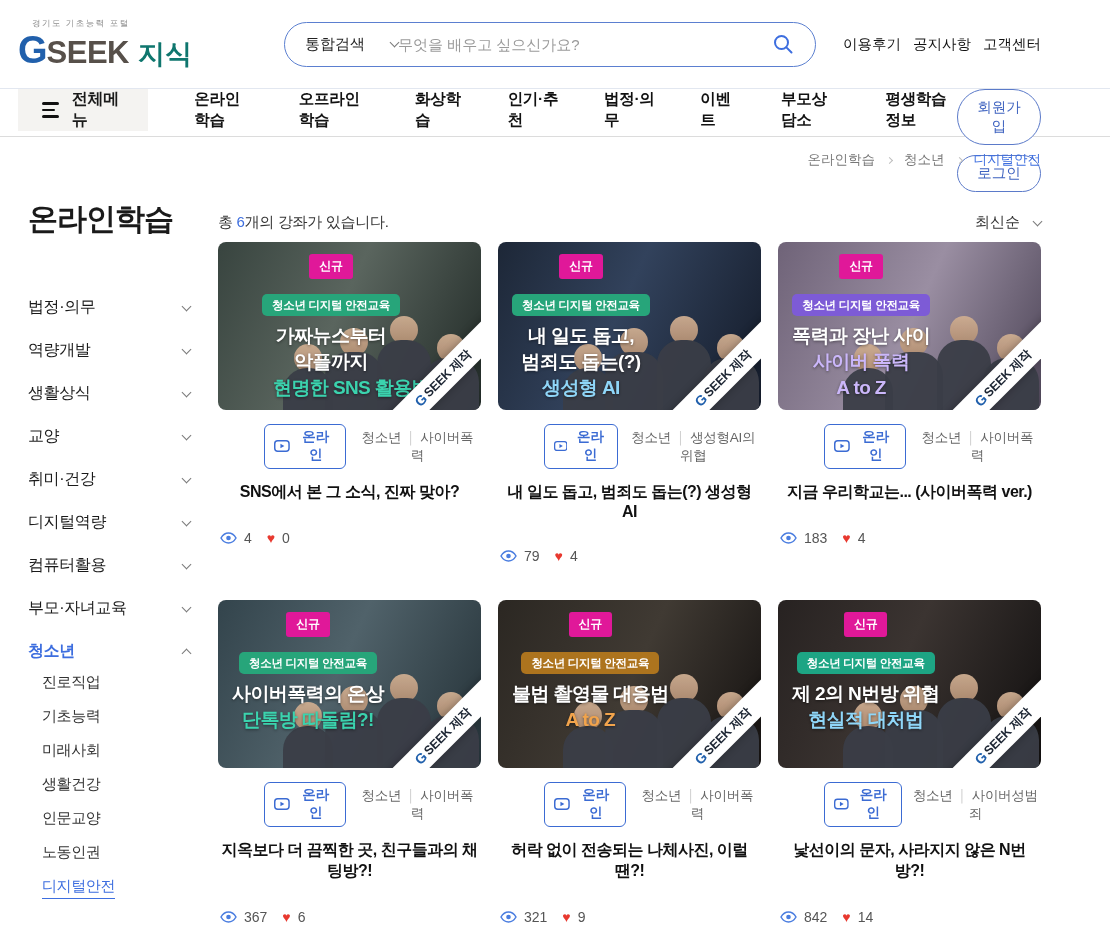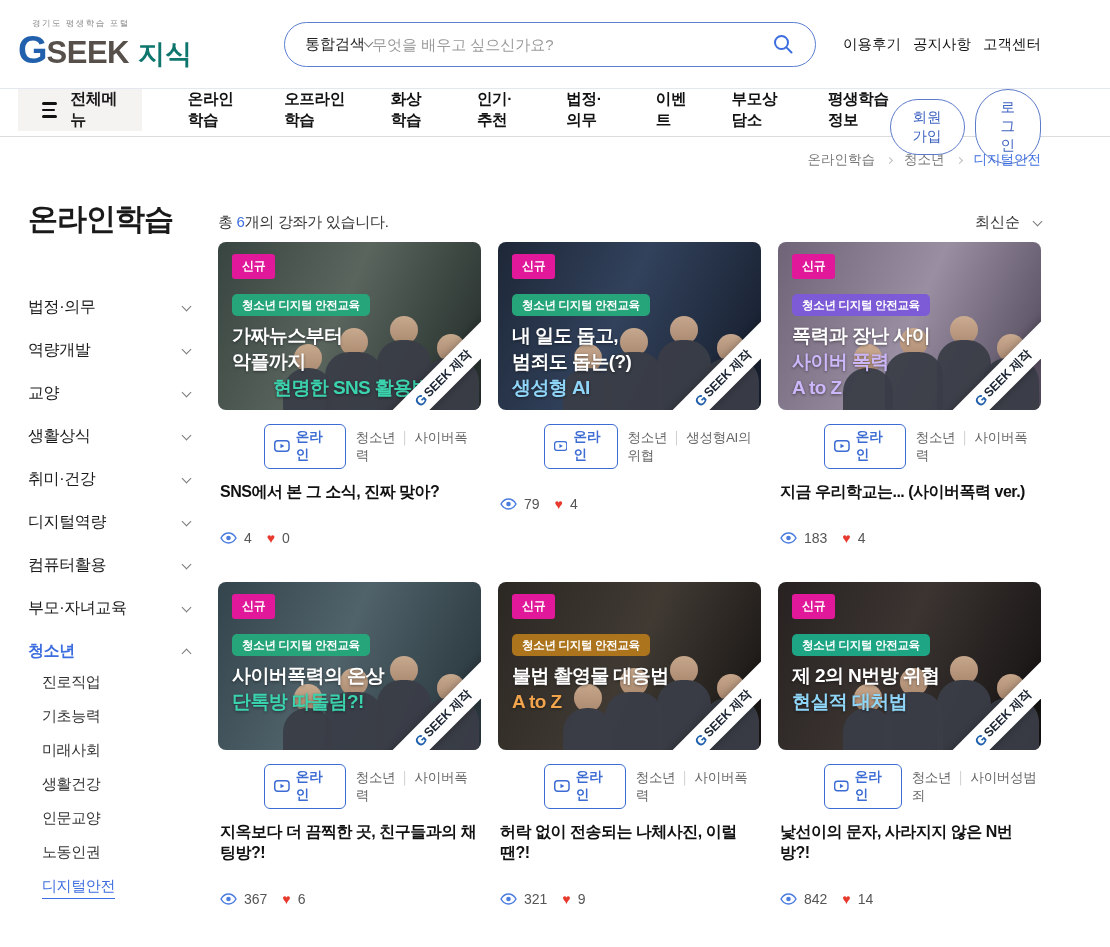--- a/index.html
+++ b/index.html
@@ -10,40 +10,40 @@
   .header { height:88px; display:flex; align-items:center; padding:0 69px 0 18px; }
   .logo { display:flex; flex-direction:column; line-height:1; cursor:pointer; }
   .logo-tagline { font-size:8.5px; color:#8d8d8d; letter-spacing:1.5px; margin:0 0 3px 14px; }
   .logo-main { display:flex; align-items:baseline; font-weight:800; }
   .logo-g { font-size:38px; color:#2160ac; letter-spacing:-1px; }
   .logo-seek { font-size:31px; color:#57504a; letter-spacing:-0.5px; }
   .logo-suffix { font-size:27px; color:#0f766e; margin-left:9px; }
 
   .search { margin-left:92px; width:532px; height:45px; border:1px solid #5b7fd0;
     border-radius:999px; display:flex; align-items:center; padding:0 20px; background:#fff; }
-  .search-scope { display:flex; align-items:center; font-size:15px; color:#222; cursor:pointer; }
+  .search-scope { display:flex; align-items:center; gap:26px; font-size:15px; color:#222; cursor:pointer; }
   .search input { flex:1; border:none; outline:none; font-size:15px; 
     color:#333; font-family:inherit; background:transparent; }
   .search input::placeholder { color:#9a9a9a; }
   .search-btn { background:none; border:none; cursor:pointer; display:flex; padding:0; }
 
   .header-links { margin-left:auto; display:flex; gap:12px; }
   .header-links span { font-size:14.5px; color:#111; cursor:pointer; }
 
   
   .nav { height:49px; display:flex; align-items:flex-start;
     border-top:1px solid #e2e7f0; border-bottom:1px solid #dcdcdc; padding:0 69px 0 18px; }
   .all-menu { background:#f4f3f1; display:flex; align-items:center; gap:13px; padding:0 24px; cursor:pointer; }
   .hamburger { display:inline-flex; flex-direction:column; gap:4px; width:20px; }
   .hamburger i { height:2.4px; background:#111; border-radius:2px; display:block; }
   .hamburger i:nth-child(2) { width:13px; }
   .all-menu b { font-size:16px; letter-spacing:-0.3px; }
   .nav-items { display:flex; align-items:center; gap:45px; margin-left:46px; }
   .nav-items span { font-size:15.5px; font-weight:600; color:#111; cursor:pointer; letter-spacing:-0.3px; }
-  .auth { margin-left:auto; display:flex; align-items:center; gap:10px; }
+  .auth { margin-left:auto; display:flex; align-items:center; gap:10px;flex-direction:column; }
   .auth button { border:1px solid #5b7ac9; color:#3f63c0; background:#fff; border-radius:999px;
     font-size:14.5px; padding:8px 19px; cursor:pointer; font-family:inherit; }
 
   
   .crumbs { display:flex; justify-content:flex-end; align-items:center; gap:12px;
     padding:14px 69px 0 0; font-size:13.5px; color:#777; }
   .crumbs .cur { color:#3d6edf; font-weight:500; }
   .crumbs span { cursor:pointer; }
 
   
@@ -65,21 +65,21 @@
     letter-spacing:-0.4px; cursor:pointer; }
   .sub-item.active span { color:#3d6edf; border-bottom:1px solid #3d6edf; padding-bottom:2px; }
 
   .content { flex:1; margin-left:28px; }
   .list-head { display:flex; justify-content:space-between; align-items:center; margin-top:14px; }
   .count { font-size:15px; color:#333; letter-spacing:-0.3px;text-align:center; }
   .count b { color:#3d6edf; font-weight:500; }
   .sort { display:flex; align-items:center; gap:14px; font-size:15px; color:#333; cursor:pointer; }
 
   
-  .cards { display:grid; grid-template-columns:repeat(3,263px); column-gap:17px; row-gap:36px; margin-top:10px; }
+  .cards { display:grid; grid-template-columns:repeat(3,263px); column-gap:17px; row-gap:36px; margin-top:10px;text-align:center; }
   .thumb { position:relative; height:168px; border-radius:8px; overflow:hidden; cursor:pointer; }
   .thumb-0 { background:linear-gradient(115deg,#38443f,#5a655e 45%,#202926); }
   .thumb-1 { background:linear-gradient(115deg,#1d2737,#32425c 45%,#131a28); }
   .thumb-2 { background:linear-gradient(115deg,#6f6378,#9a8ea2 50%,#4c4456); }
   .thumb-3 { background:linear-gradient(115deg,#33444c,#50626a 45%,#243137); }
   .thumb-4 { background:linear-gradient(115deg,#2b2722,#403a33 50%,#141110); }
   .thumb-5 { background:linear-gradient(115deg,#272221,#3b3431 45%,#110f0f); }
 
   .person { position:absolute; bottom:0; z-index:1; opacity:.95; }
   .person::before { content:""; position:absolute; left:50%; transform:translateX(-50%); top:0;
@@ -116,21 +116,21 @@
   .card-title { margin-top:13px; font-size:16px; font-weight:600; color:#111;
     letter-spacing:-0.5px; cursor:pointer; }
   .card-stats { margin-top:27px; display:flex; align-items:center; gap:7px; font-size:14px; color:#555; }
   .heart { color:#e8392f; font-size:14px; margin-left:8px; }
 </style>
 </head>
 <body>
 
 <header class="header">
   <div class="logo">
-    <span class="logo-tagline">경기도 평생학습 포털</span>
+    <span class="logo-tagline">경기도 기초능력 포털</span>
     <span class="logo-main">
       <span class="logo-g">G</span>
         <span class="logo-seek">SEEK</span>
       <span class="logo-suffix">지식</span>
     </span>
   </div>
 
   <div class="search">
     <span class="search-scope">
       <span>통합검색</span>
@@ -192,25 +192,25 @@
     <div class="side-list">
       <div class="side-item">
         <span>법정·의무</span>
           <i class="chev"></i>
       </div>
       <div class="side-item">
         <span>역량개발</span>
           <i class="chev"></i>
       </div>
       <div class="side-item">
+        <span>생활상식</span>
+          <i class="chev"></i>
+      </div>
+      <div class="side-item">
         <span>교양</span>
-          <i class="chev"></i>
-      </div>
-      <div class="side-item">
-        <span>생활상식</span>
           <i class="chev"></i>
       </div>
       <div class="side-item">
         <span>취미·건강</span>
           <i class="chev"></i>
       </div>
       <div class="side-item">
         <span>디지털역량</span>
           <i class="chev"></i>
       </div>
@@ -333,20 +333,21 @@
           <div class="meta-row">
             <span class="type-tag">
               <svg width="16" height="12" viewBox="0 0 16 12">
                 <rect x="0.75" y="0.75" width="14.5" height="10.5" rx="3" fill="none" stroke="#3b6bd3" stroke-width="1.5"></rect>
                 <path d="M6.5 3.6 L10.5 6 L6.5 8.4 Z" fill="#3b6bd3"></path>
               </svg>
               <span>온라인</span>
             </span>
             <span class="cat"><span>청소년</span><span class="sep">│</span><span>생성형AI의 위협</span></span>
           </div>
+          <h3 class="card-title">내 일도 돕고, 범죄도 돕는(?) 생성형 AI</h3>
           <div class="card-stats">
             <svg width="17" height="12" viewBox="0 0 17 12">
               <path d="M1 6 C3.4 1.8 6 1 8.5 1 C11 1 13.6 1.8 16 6 C13.6 10.2 11 11 8.5 11 C6 11 3.4 10.2 1 6 Z" fill="none" stroke="#4a7de0" stroke-width="1.5"></path>
               <circle cx="8.5" cy="6" r="2.3" fill="#4a7de0"></circle>
             </svg>
             <span>79</span>
             <span class="heart">♥</span>
             <span>4</span>
           </div>
         </div>

